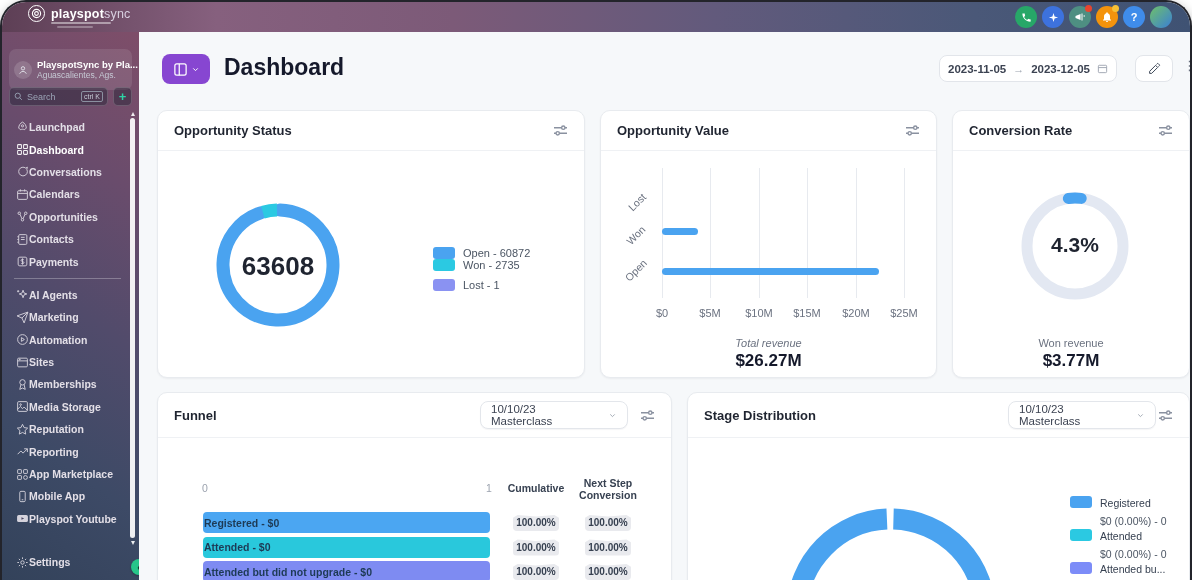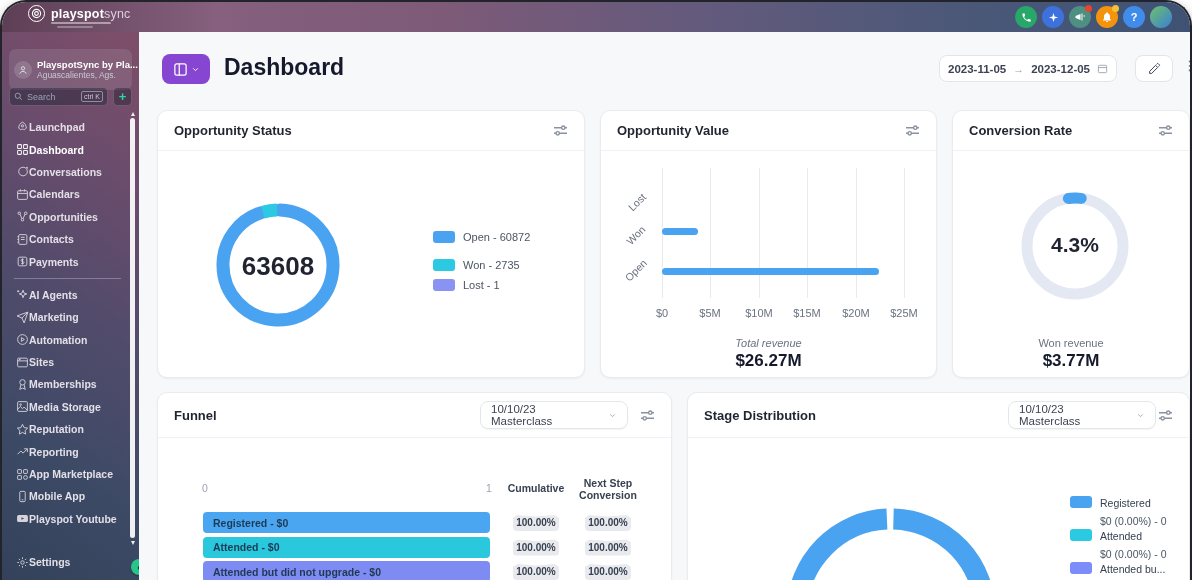--- a/index.html
+++ b/index.html
@@ -63,21 +63,21 @@
   .legend-chip { border-radius:3px; flex:0 0 auto; }
   .leg-row { position:absolute; display:flex; align-items:center; gap:8px; font-size:11px; color:#4B5563; }
   .tick-lbl { position:absolute; font-size:11px; color:#6B7280; transform:translateX(-50%); }
   .rot-lbl { position:absolute; font-size:10.5px; color:#6B7280; transform:rotate(-45deg); }
   .gridline { position:absolute; width:1px; background:#E7EAEF; }
   .hbar { position:absolute; height:7px; border-radius:4px; background:#4AA3F0; }
   .foot-lbl { position:absolute; width:100%; text-align:center; font-size:11px; color:#6B7280; }
   .foot-val { position:absolute; width:100%; text-align:center; font-size:17px; font-weight:bold; color:#15192b; }
   .donut-center { position:absolute; text-align:center; font-weight:600; color:#1F2430; }
   
-  .fun-bar { position:absolute; height:21px; border-radius:4px; display:flex; align-items:center; padding-left:10px; font-size:10.5px; font-weight:bold; color:#1d3a55; }
+  .fun-bar { position:absolute; height:21px; border-radius:4px; display:flex; align-items:center; padding-left:1px; font-size:10.5px; font-weight:bold; color:#1d3a55; }
   .pct-badge { position:absolute; width:46px; height:17px; background:#E9EAEE; border-radius:4px 4px 4px 4px; display:flex; align-items:center; justify-content:center; font-size:10px; font-weight:bold; color:#374151; clip-path:polygon(0 22%, 10% 6%, 50% 14%, 90% 6%, 100% 22%, 100% 100%, 0 100%); }
   .col-hd { position:absolute; font-size:10.5px; font-weight:bold; color:#374151; text-align:center; transform:translateX(-50%); line-height:1.15; }
   .axis-num { position:absolute; font-size:10.5px; color:#9CA3AF; }
   
   .st-leg { position:absolute; display:flex; gap:8px; }
   .st-leg .chip { width:22px; height:12px; border-radius:3px; margin-top:3px; flex:0 0 auto; }
   .st-leg .l1 { font-size:10.5px; color:#374151; }
   .st-leg .l2 { font-size:10.5px; color:#4B5563; margin-top:1px; }
   
   #right-strip { position:absolute; left:1192px; top:0; width:8px; height:580px; background:#fff; }
@@ -367,21 +367,21 @@
             <circle cx="5" cy="10" r="1.8" fill="#fff"></circle>
           </svg>
       </div>
       <svg class="abs" style="left:52px; top:86px;" width="136" height="136" viewBox="0 0 136 136">
         <g transform="translate(68,68)">
           <circle r="55" fill="none" stroke="#4AA3F0" stroke-width="13" stroke-dasharray="325.4 345.6" transform="rotate(-88)" stroke-linecap="round"></circle>
           <circle r="55" fill="none" stroke="#2BC9E2" stroke-width="13" stroke-dasharray="14.4 345.6" transform="rotate(-106)" stroke-linecap="butt"></circle>
         </g>
       </svg>
       <div class="donut-center" style="left:52px; top:140px; width:136px; font-size:26px;">63608</div>
-      <div class="leg-row" style="left:275px; top:120px;">
+      <div class="leg-row" style="left:275px; top:136px;">
         <span class="legend-chip" style="width:22px;height:12px;background:#4AA3F0"></span>
         <span>Open - 60872</span>
       </div>
       <div class="leg-row" style="left:275px; top:148px;">
         <span class="legend-chip" style="width:22px;height:12px;background:#2BC9E2"></span>
         <span>Won - 2735</span>
       </div>
       <div class="leg-row" style="left:275px; top:168px;">
         <span class="legend-chip" style="width:22px;height:12px;background:#8A92F2"></span>
         <span>Lost - 1</span>

